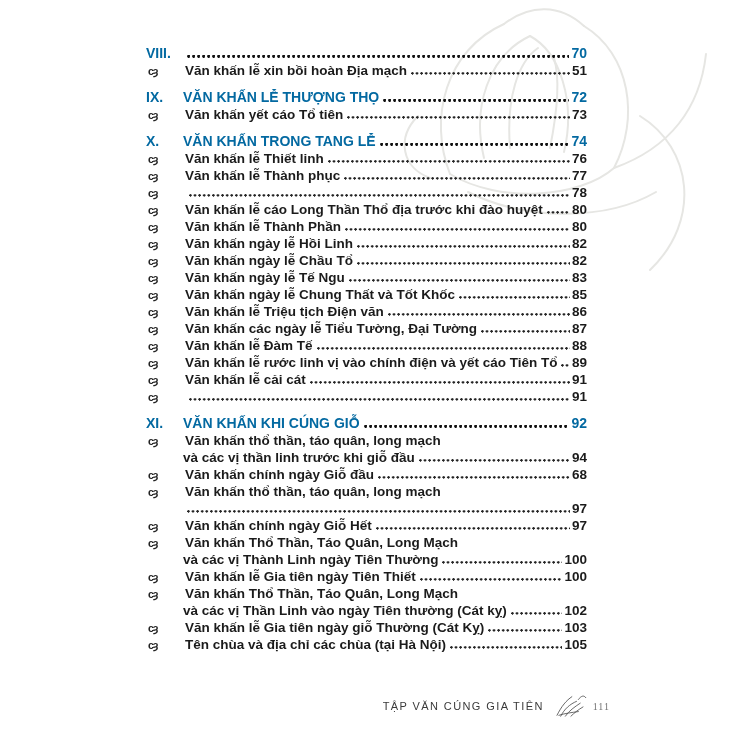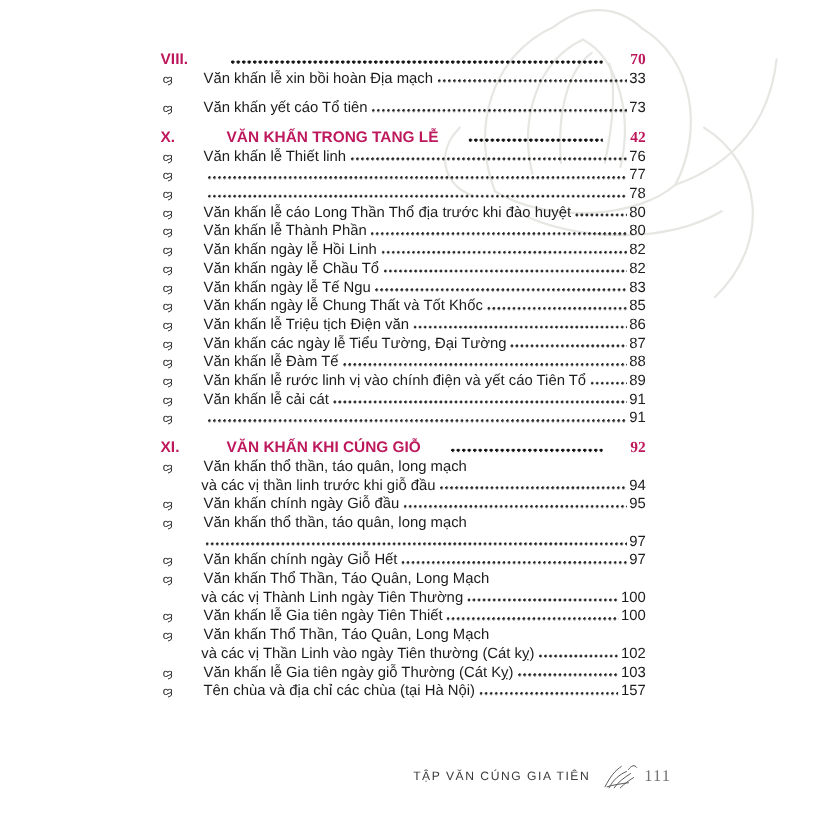--- a/index.html
+++ b/index.html
@@ -32,26 +32,26 @@
   .toc-section { margin-top: 10px; }
   .toc-section:first-child { margin-top: 0; }
 
   .row {
     display: flex;
     align-items: baseline;
     height: 17px;
     font-size: 13.5px;
     line-height: 17px;
     white-space: nowrap;
+    font-weight: bold;
   }
   .row.head {
     font-weight: bold;
     font-size: 14px;
-    color: #be185d;
-    gap: 23px;
+    color: #0369a1;
   }
 
   .lbl { flex: 0 0 37px; }
   .lbl.blt {
     font-size: 10.5px;
     color: #222;
     padding-left: 2px;
     letter-spacing: -1px;
   }
   .lbl.num { font-weight: bold; }
@@ -68,41 +68,41 @@
     background-repeat: repeat-x;
     background-position: left bottom;
   }
   .row.head .dots {
     background-image: radial-gradient(circle at 1.6px 1.5px, #101010 1.3px, rgba(0,0,0,0) 1.7px);
     background-size: 5px 3.2px;
     margin-bottom: 0px;
   }
 
   .pg { flex: 0 0 auto; margin-left: 1px; }
-  .row.head .pg { font-weight: bold; font-family: Liberation Serif, serif; }
+  .row.head .pg { font-weight: bold; }
 
   
   .footer {
     position: absolute;
     top: 693px;
     right: 140px;
     display: flex;
     align-items: center;
     z-index: 1;
   }
   .footer-title {
     font-size: 11px;
     letter-spacing: 1.4px;
     color: #3a3a3a;
     font-weight: normal;
   }
   .footer-ornament { margin: 0 6px 0 9px; }
   .footer-page {
     font-family: "Liberation Serif", "DejaVu Serif", serif;
-    font-size: 15px;
+    font-size: 10px;
     color: #737373;
     letter-spacing: 1px;
   }
 </style>
 </head>
 <body>
 
 <svg class="watermark" viewBox="0 0 368 330" fill="none" stroke="#e6e6e3" stroke-width="2" stroke-linecap="round">
   <path d="M62 178 C 40 122, 58 54, 116 28"></path>
   <path d="M116 28 C 142 8, 172 8, 196 30"></path>
@@ -122,46 +122,53 @@
     <section class="toc-section">
       <div class="row head">
         <span class="lbl num">VIII.</span>
         <span class="dots"></span>
         <span class="pg">70</span>
       </div>
       <div class="row">
         <span class="lbl blt">cȝ</span>
         <span class="txt">Văn khấn lễ xin bồi hoàn Địa mạch</span>
         <span class="dots"></span>
-        <span class="pg">33</span>
+        <span class="pg">51</span>
       </div>
     </section>
     <section class="toc-section">
+      <div class="row head">
+        <span class="lbl num">IX.</span>
+        <span class="txt">VĂN KHẤN LỄ THƯỢNG THỌ</span>
+        <span class="dots"></span>
+        <span class="pg">72</span>
+      </div>
       <div class="row">
         <span class="lbl blt">cȝ</span>
         <span class="txt">Văn khấn yết cáo Tổ tiên</span>
         <span class="dots"></span>
         <span class="pg">73</span>
       </div>
     </section>
     <section class="toc-section">
       <div class="row head">
         <span class="lbl num">X.</span>
         <span class="txt">VĂN KHẤN TRONG TANG LỄ</span>
         <span class="dots"></span>
-        <span class="pg">42</span>
+        <span class="pg">74</span>
       </div>
       <div class="row">
         <span class="lbl blt">cȝ</span>
         <span class="txt">Văn khấn lễ Thiết linh</span>
         <span class="dots"></span>
         <span class="pg">76</span>
       </div>
       <div class="row">
         <span class="lbl blt">cȝ</span>
+        <span class="txt">Văn khấn lễ Thành phục</span>
         <span class="dots"></span>
         <span class="pg">77</span>
       </div>
       <div class="row">
         <span class="lbl blt">cȝ</span>
         <span class="dots"></span>
         <span class="pg">78</span>
       </div>
       <div class="row">
         <span class="lbl blt">cȝ</span>
@@ -249,21 +256,21 @@
       <div class="row">
         <span class="lbl"></span>
         <span class="txt">và các vị thần linh trước khi giỗ đầu</span>
         <span class="dots"></span>
         <span class="pg">94</span>
       </div>
       <div class="row">
         <span class="lbl blt">cȝ</span>
         <span class="txt">Văn khấn chính ngày Giỗ đầu</span>
         <span class="dots"></span>
-        <span class="pg">95</span>
+        <span class="pg">68</span>
       </div>
       <div class="row">
         <span class="lbl blt">cȝ</span>
         <span class="txt">Văn khấn thổ thần, táo quân, long mạch</span>
       </div>
       <div class="row">
         <span class="lbl"></span>
         <span class="dots"></span>
         <span class="pg">97</span>
       </div>
@@ -302,21 +309,21 @@
       <div class="row">
         <span class="lbl blt">cȝ</span>
         <span class="txt">Văn khấn lễ Gia tiên ngày giỗ Thường (Cát Kỵ)</span>
         <span class="dots"></span>
         <span class="pg">103</span>
       </div>
       <div class="row">
         <span class="lbl blt">cȝ</span>
         <span class="txt">Tên chùa và địa chỉ các chùa (tại Hà Nội)</span>
         <span class="dots"></span>
-        <span class="pg">157</span>
+        <span class="pg">105</span>
       </div>
     </section>
   </main>
 
 <div class="footer">
   <span class="footer-title">TẬP VĂN CÚNG GIA TIÊN</span>
   <svg class="footer-ornament" width="34" height="26" viewBox="0 0 36 28" fill="none" stroke="#4c4c4c" stroke-width="0.9" stroke-linecap="round">
     <path d="M4 24 C 9 14, 14 8, 20 4"></path>
     <path d="M8 25 C 12 17, 18 12, 25 9"></path>
     <path d="M13 25 C 17 19, 23 15, 29 11"></path>

